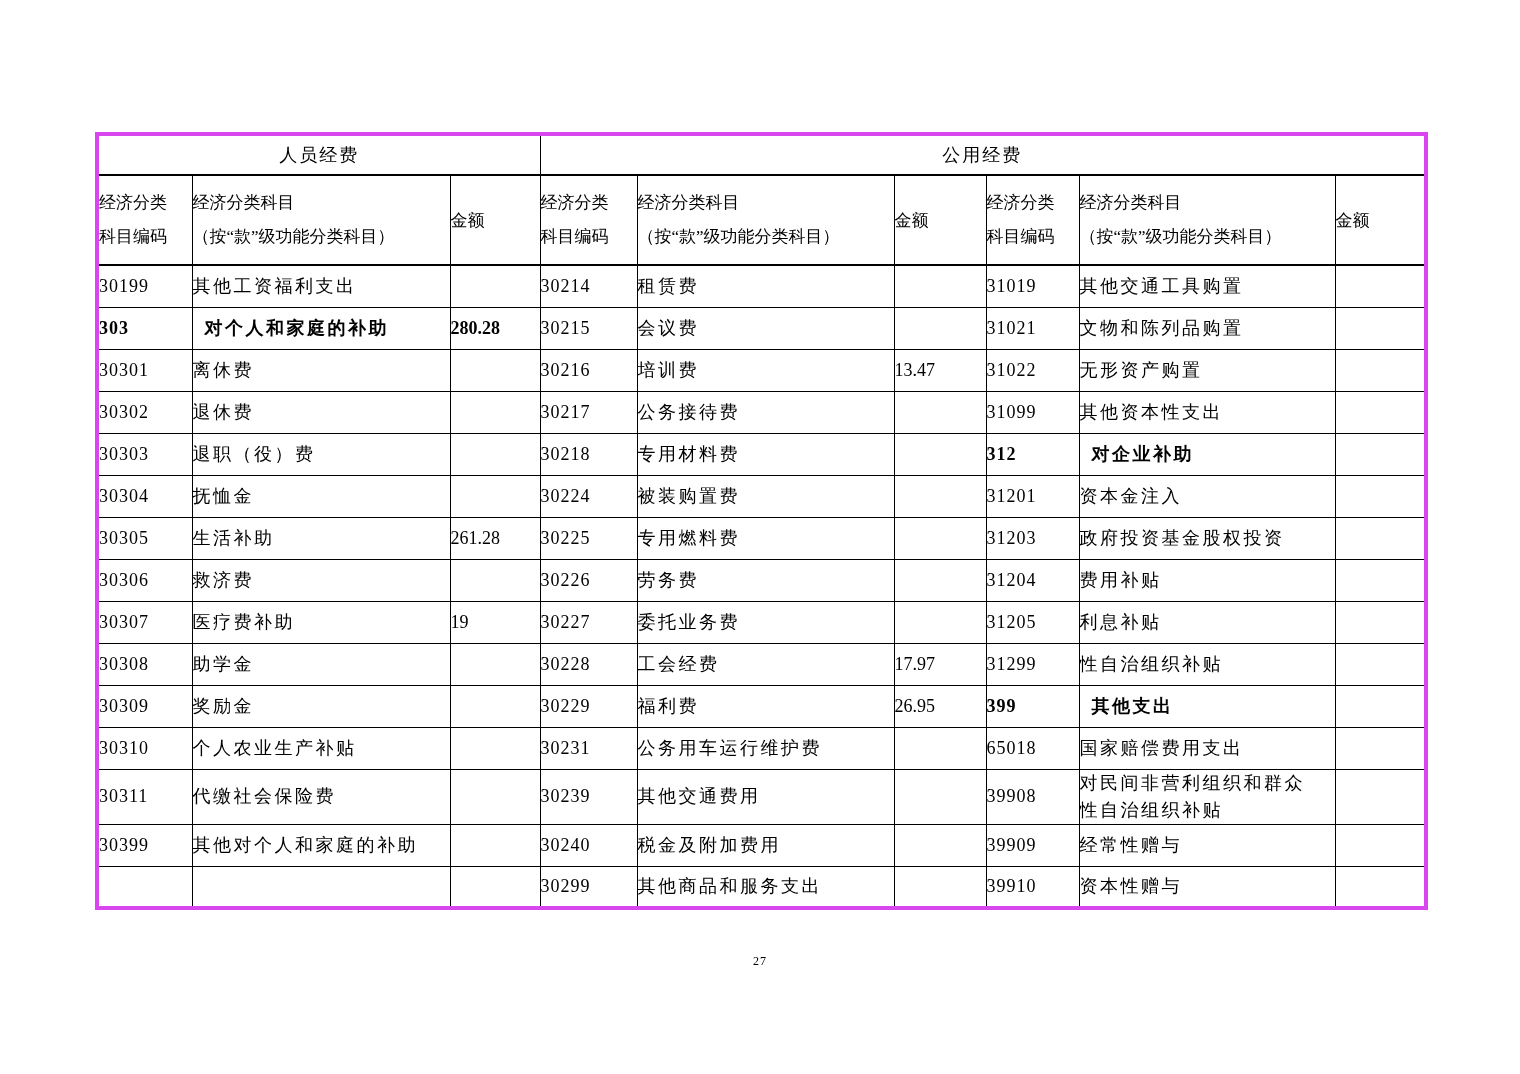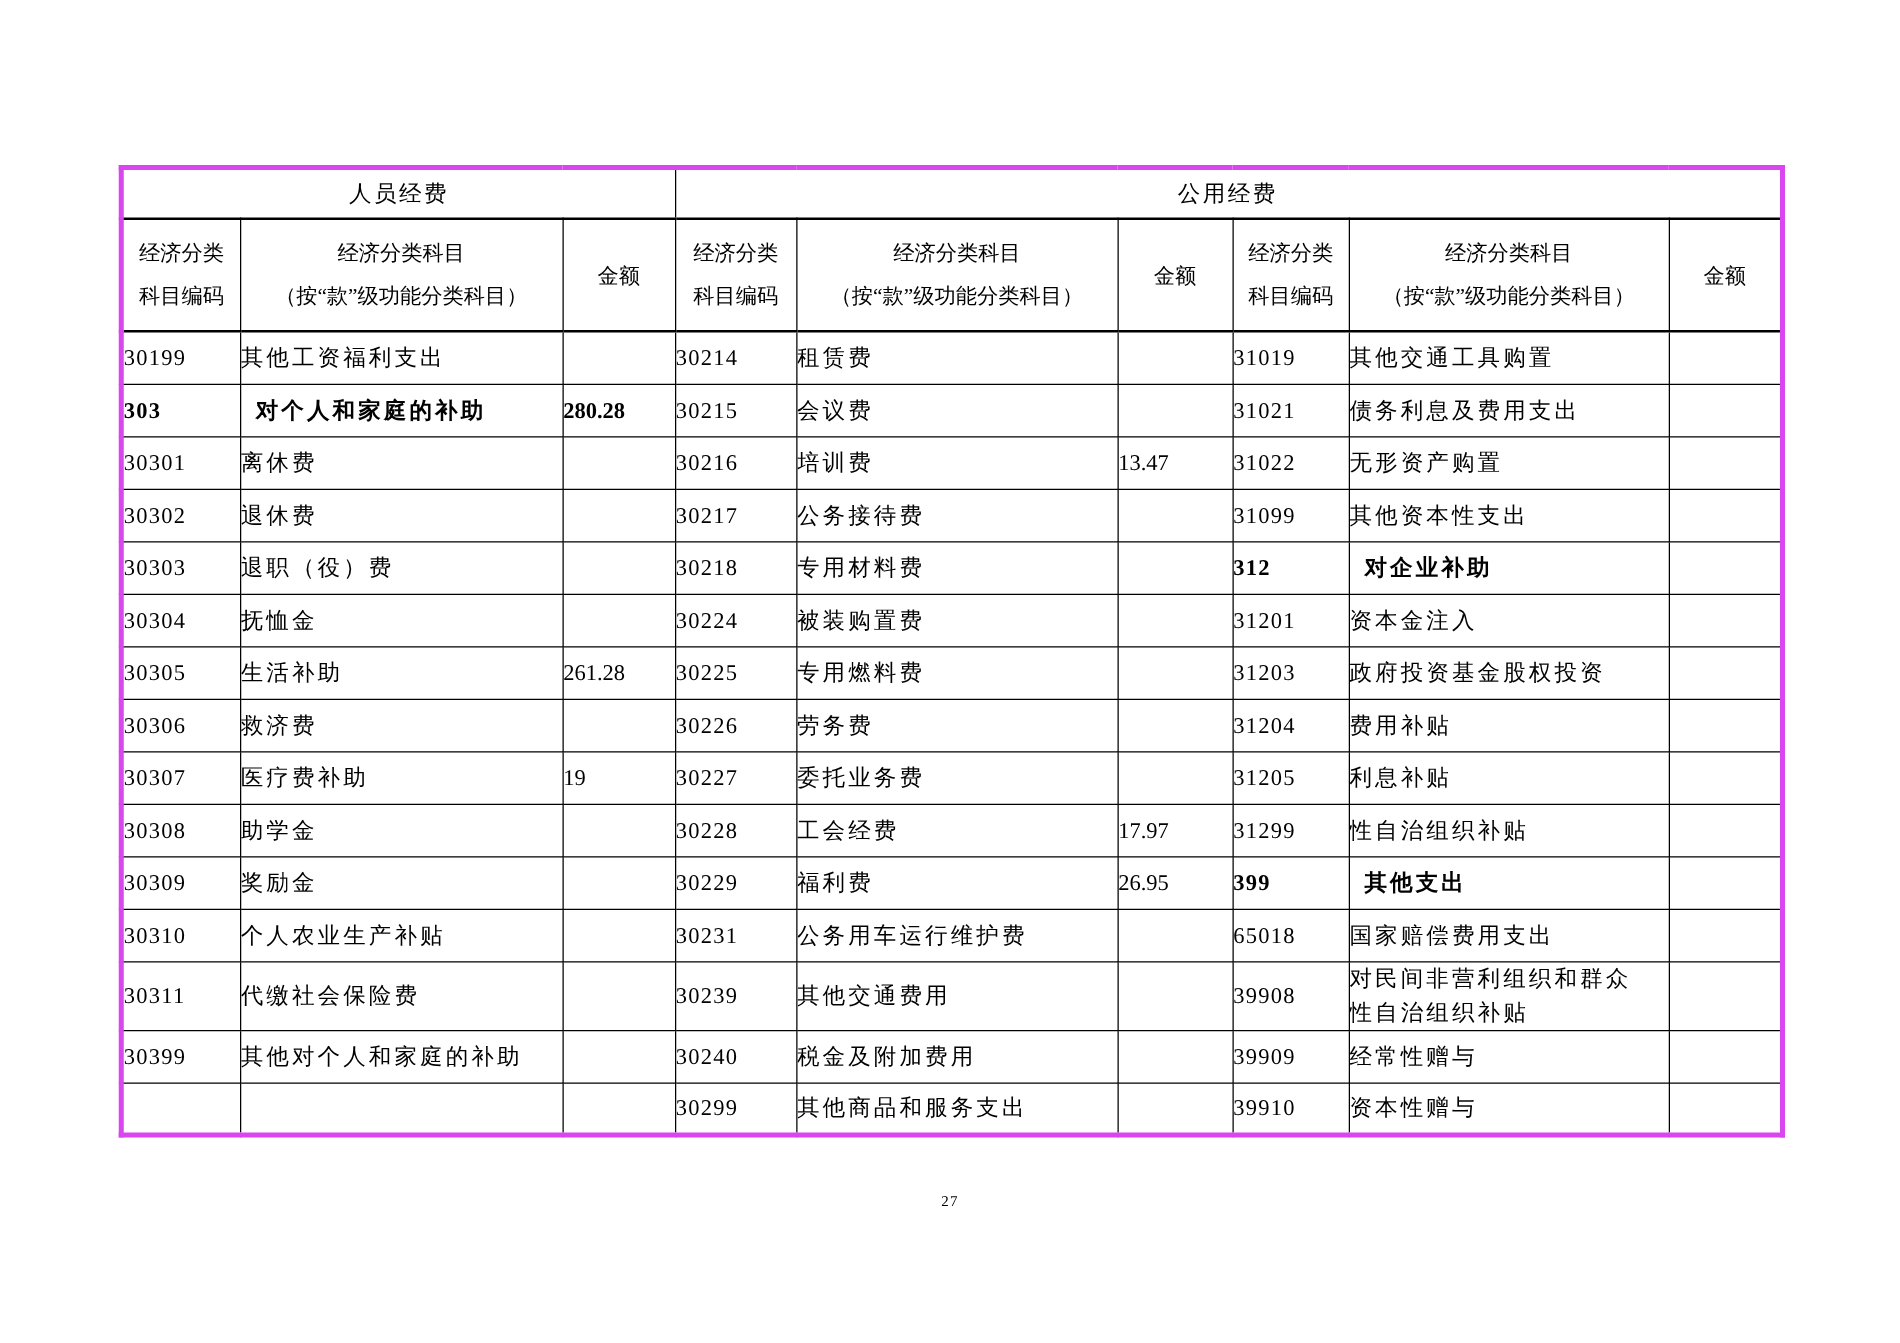--- a/index.html
+++ b/index.html
@@ -38,21 +38,20 @@
     overflow: hidden;
   }
   tr.group-header td {
     height: 38px;
     text-align: center;
     letter-spacing: 2px;
     border-bottom-width: 2px;
   }
   tr.col-header td {
     height: 88px;
-    text-align: center;
     font-size: 17px;
     letter-spacing: 0;
     border-bottom-width: 2px;
   }
   tr.col-header .hl {
     display: block;
     line-height: 2.0;
     white-space: nowrap;
   }
   tbody tr {
@@ -153,21 +152,21 @@
     <td class="amount"></td>
   </tr>
         <tr>
     <td class="code bold">303</td>
     <td class="subject bold">对个人和家庭的补助</td>
     <td class="amount bold">280.28</td>
     <td class="code">30215</td>
     <td class="subject">会议费</td>
     <td class="amount"></td>
     <td class="code">31021</td>
-    <td class="subject">债务利息及费用支出</td>
+    <td class="subject">文物和陈列品购置</td>
     <td class="amount"></td>
   </tr>
         <tr>
     <td class="code">30301</td>
     <td class="subject">离休费</td>
     <td class="amount"></td>
     <td class="code">30216</td>
     <td class="subject">培训费</td>
     <td class="amount">13.47</td>
     <td class="code">31022</td>

